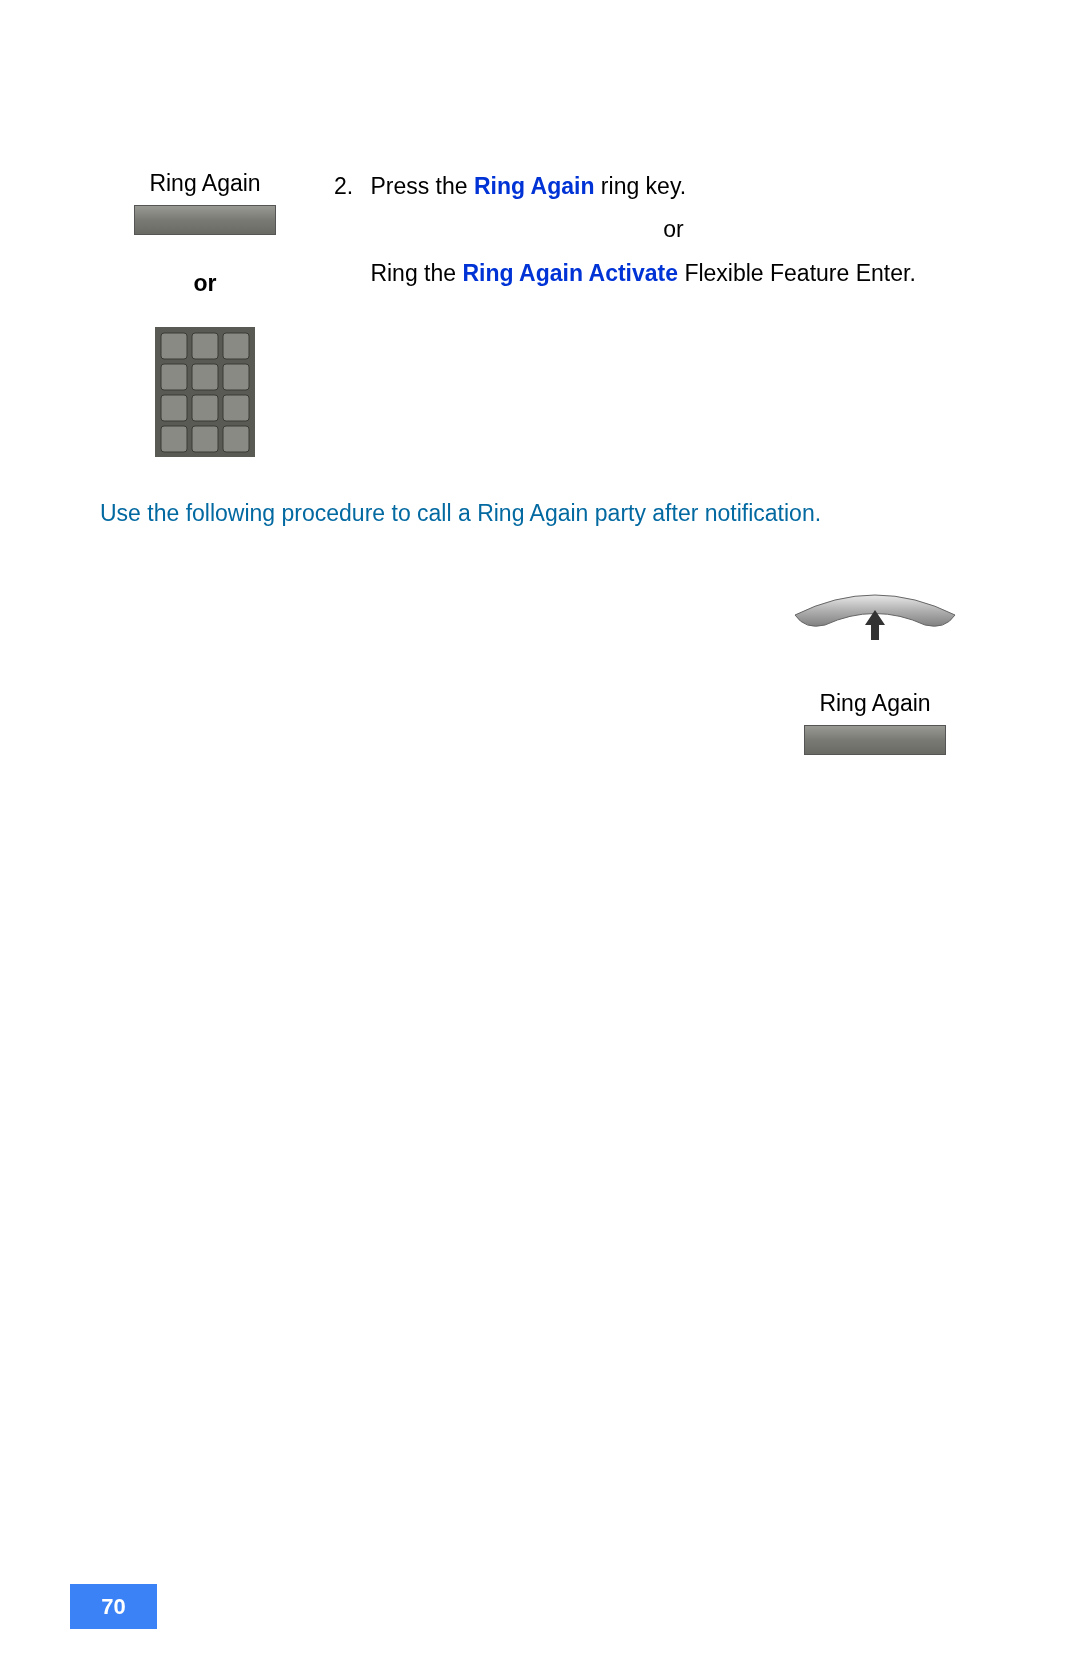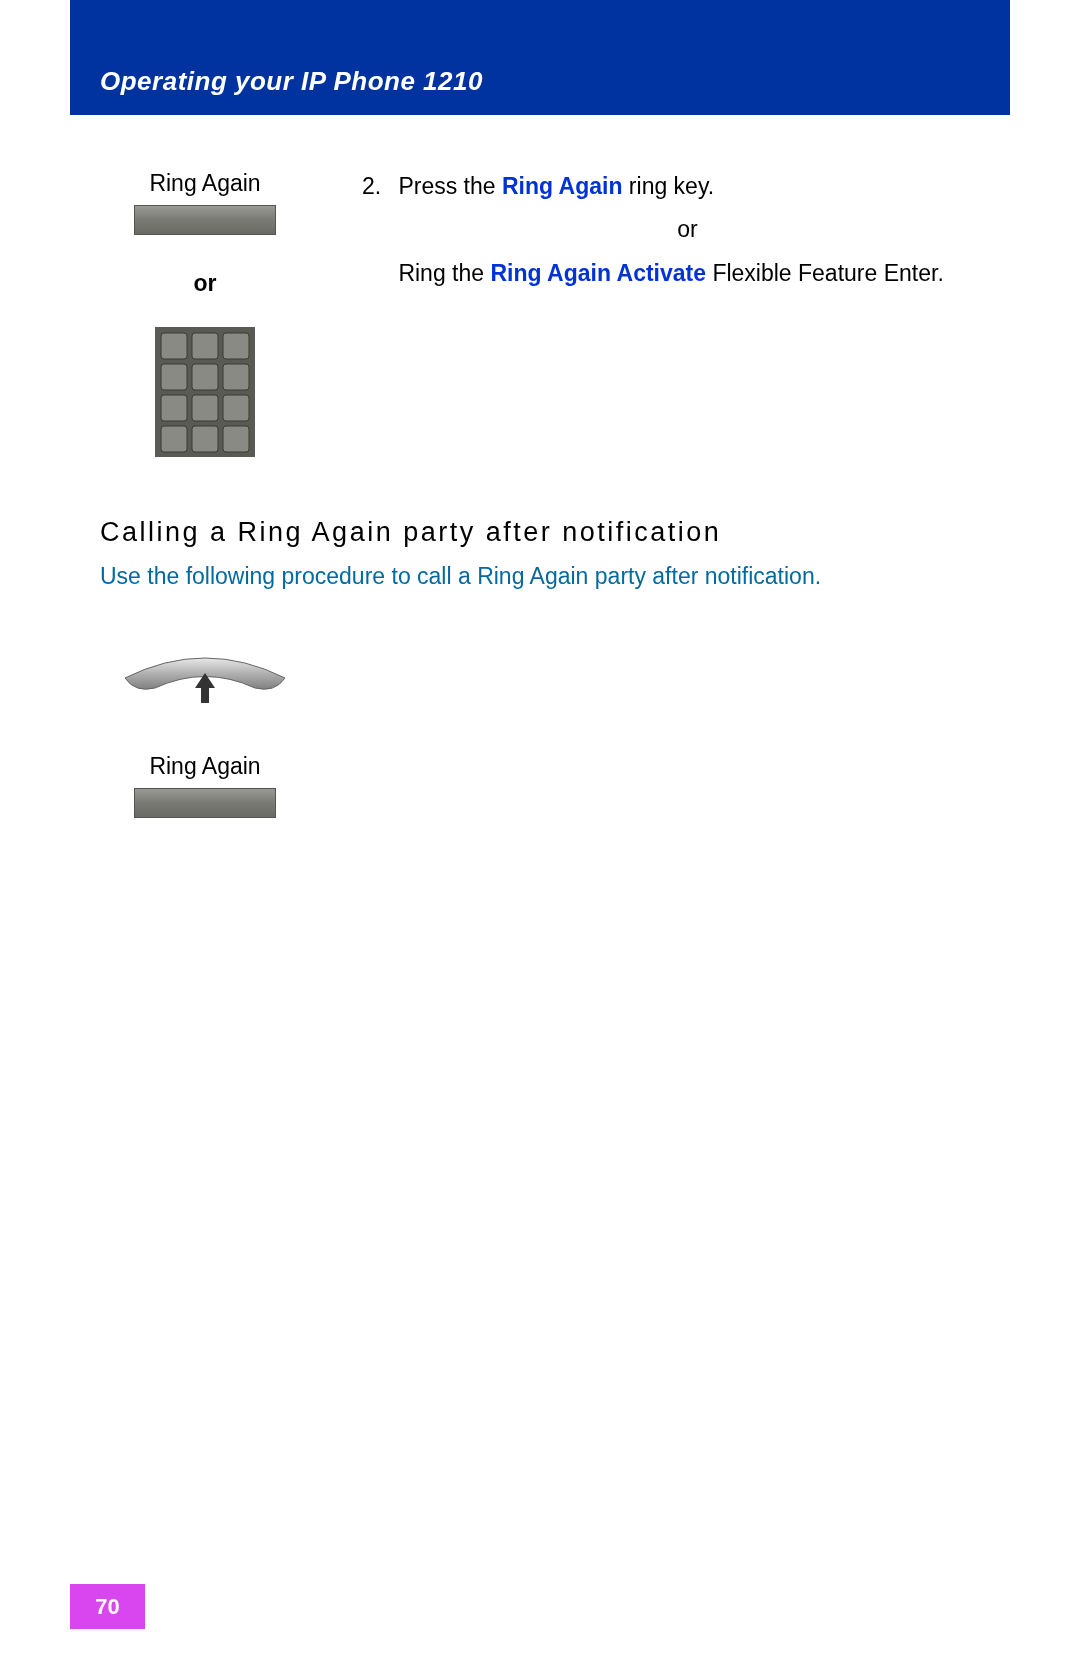--- a/index.html
+++ b/index.html
@@ -40,23 +40,24 @@
     margin: 0;
   }
   .content {
     position: absolute;
     left: 100px;
     right: 100px;
     top: 170px;
   }
   .step-row {
     display: flex;
-    gap: 52px;
+    gap: 24px;
     margin-bottom: 40px;
     align-items: flex-start;
+    justify-content: flex-end;
   }
   .left-col {
     width: 210px;
     flex-shrink: 0;
     text-align: center;
   }
   .left-label {
     font-size: 23px;
     color: #000;
     margin-bottom: 8px;
@@ -120,39 +121,36 @@
   .handset-img {
     width: 180px;
     height: 70px;
     margin: 0 auto;
   }
   .handset-img svg { width: 100%; height: 100%; }
   .page-number-badge {
     position: absolute;
     left: 70px;
     bottom: 40px;
-    width: 75px;
+    width: 87px;
     height: 45px;
-    background: #d946ef;
+    background: #3b82f6;
     color: #fff;
     font-size: 22px;
     font-weight: bold;
     display: flex;
     align-items: center;
     justify-content: center;
   }
 </style>
 </head>
 <body>
 
 <div class="page">
 
-  <div class="blue-header">
-    <h1>Operating your IP Phone 1210</h1>
-  </div>
 
   <div class="content">
 
     <div class="step-row">
       <div class="left-col">
         <div class="left-label">Ring Again</div>
         <div class="softkey-img"></div>
         <div class="or-text">or</div>
         <div class="keypad-img">
           <svg viewBox="0 0 100 130">
@@ -177,21 +175,20 @@
       <div class="right-col">
         <span class="step-num">2.</span>
         <span class="step-text">
           <span>Press the </span><span class="bold-blue">Ring Again</span><span> ring key.</span>
           <div class="or-center">or</div>
           <span>Ring the </span><span class="bold-blue">Ring Again Activate</span><span> Flexible Feature Enter.</span>
         </span>
       </div>
     </div>
 
-    <div class="section-heading">Calling a Ring Again party after notification</div>
     <div class="section-intro">Use the following procedure to call a Ring Again party after notification.</div>
 
     <div class="step-row">
       <div class="left-col">
         <div class="handset-img">
           <svg viewBox="0 0 180 70">
             <defs>
               <linearGradient id="hg" x1="0" y1="0" x2="0" y2="1">
                 <stop offset="0%" stop-color="#e8e8e8"></stop>
                 <stop offset="50%" stop-color="#b0b0b0"></stop>

